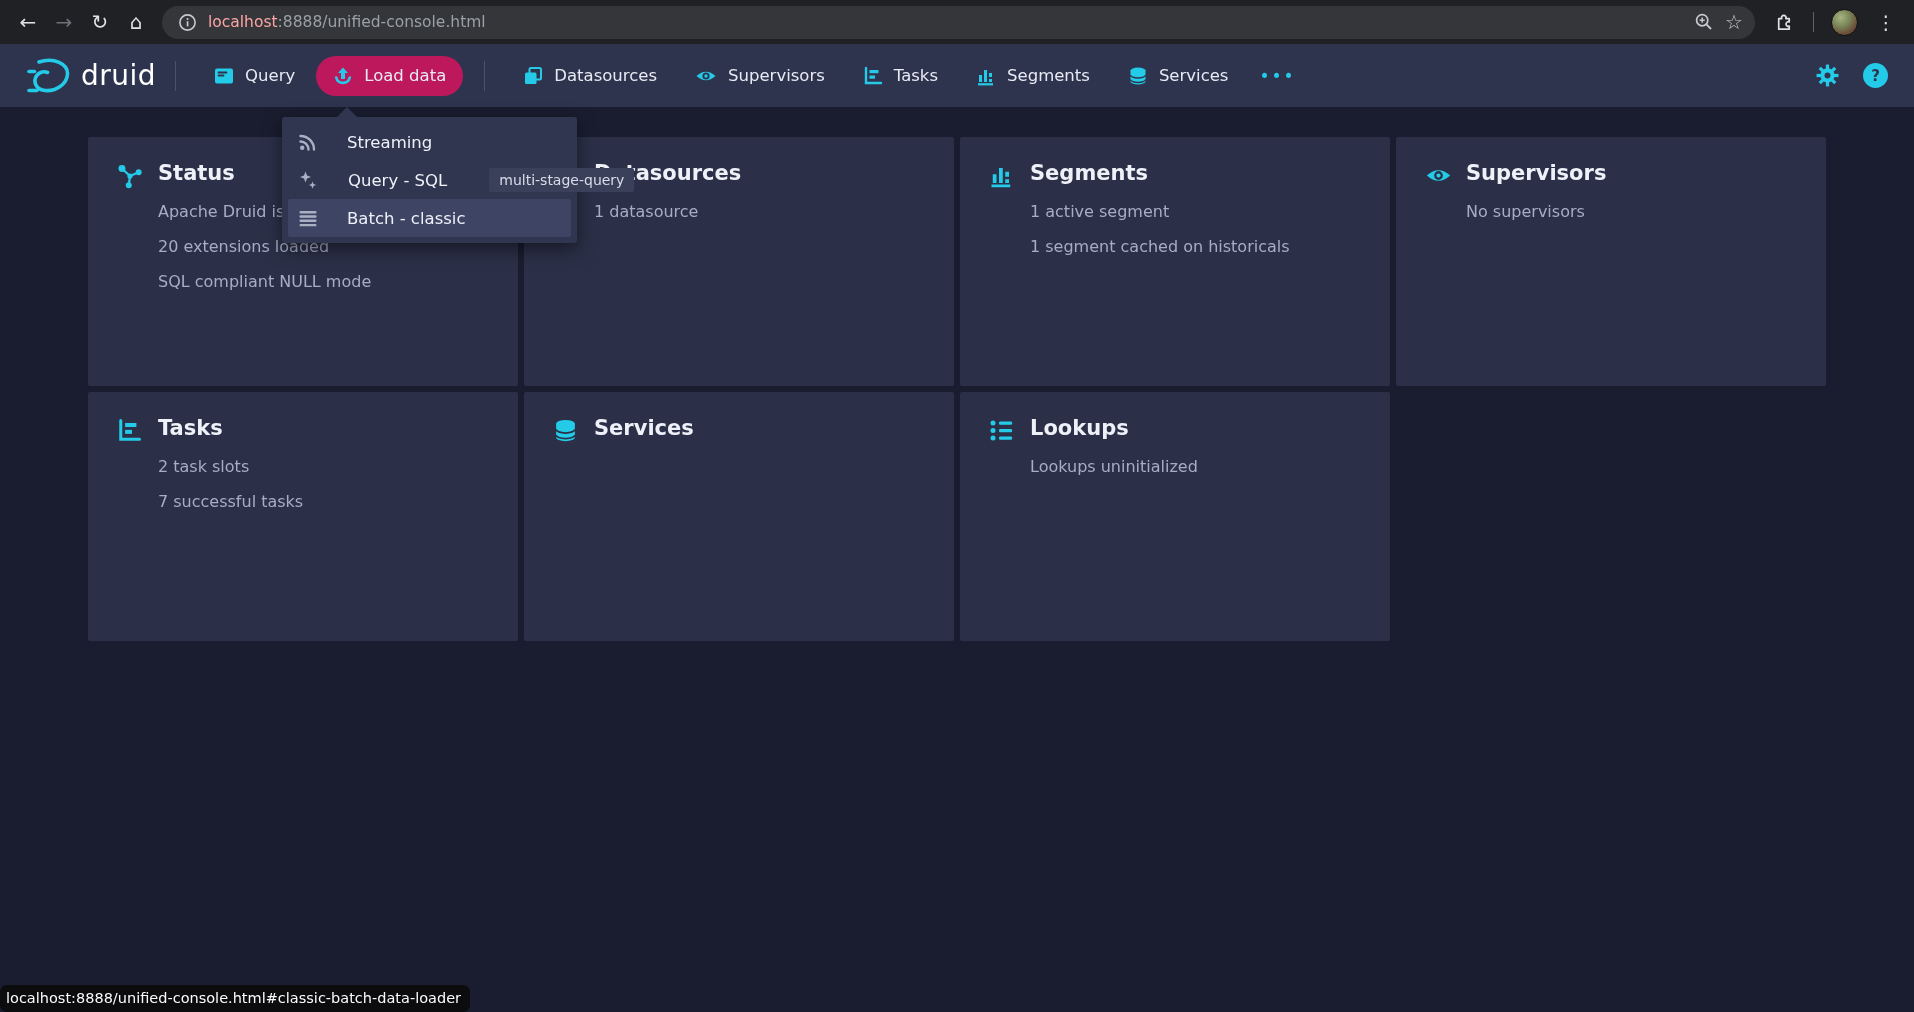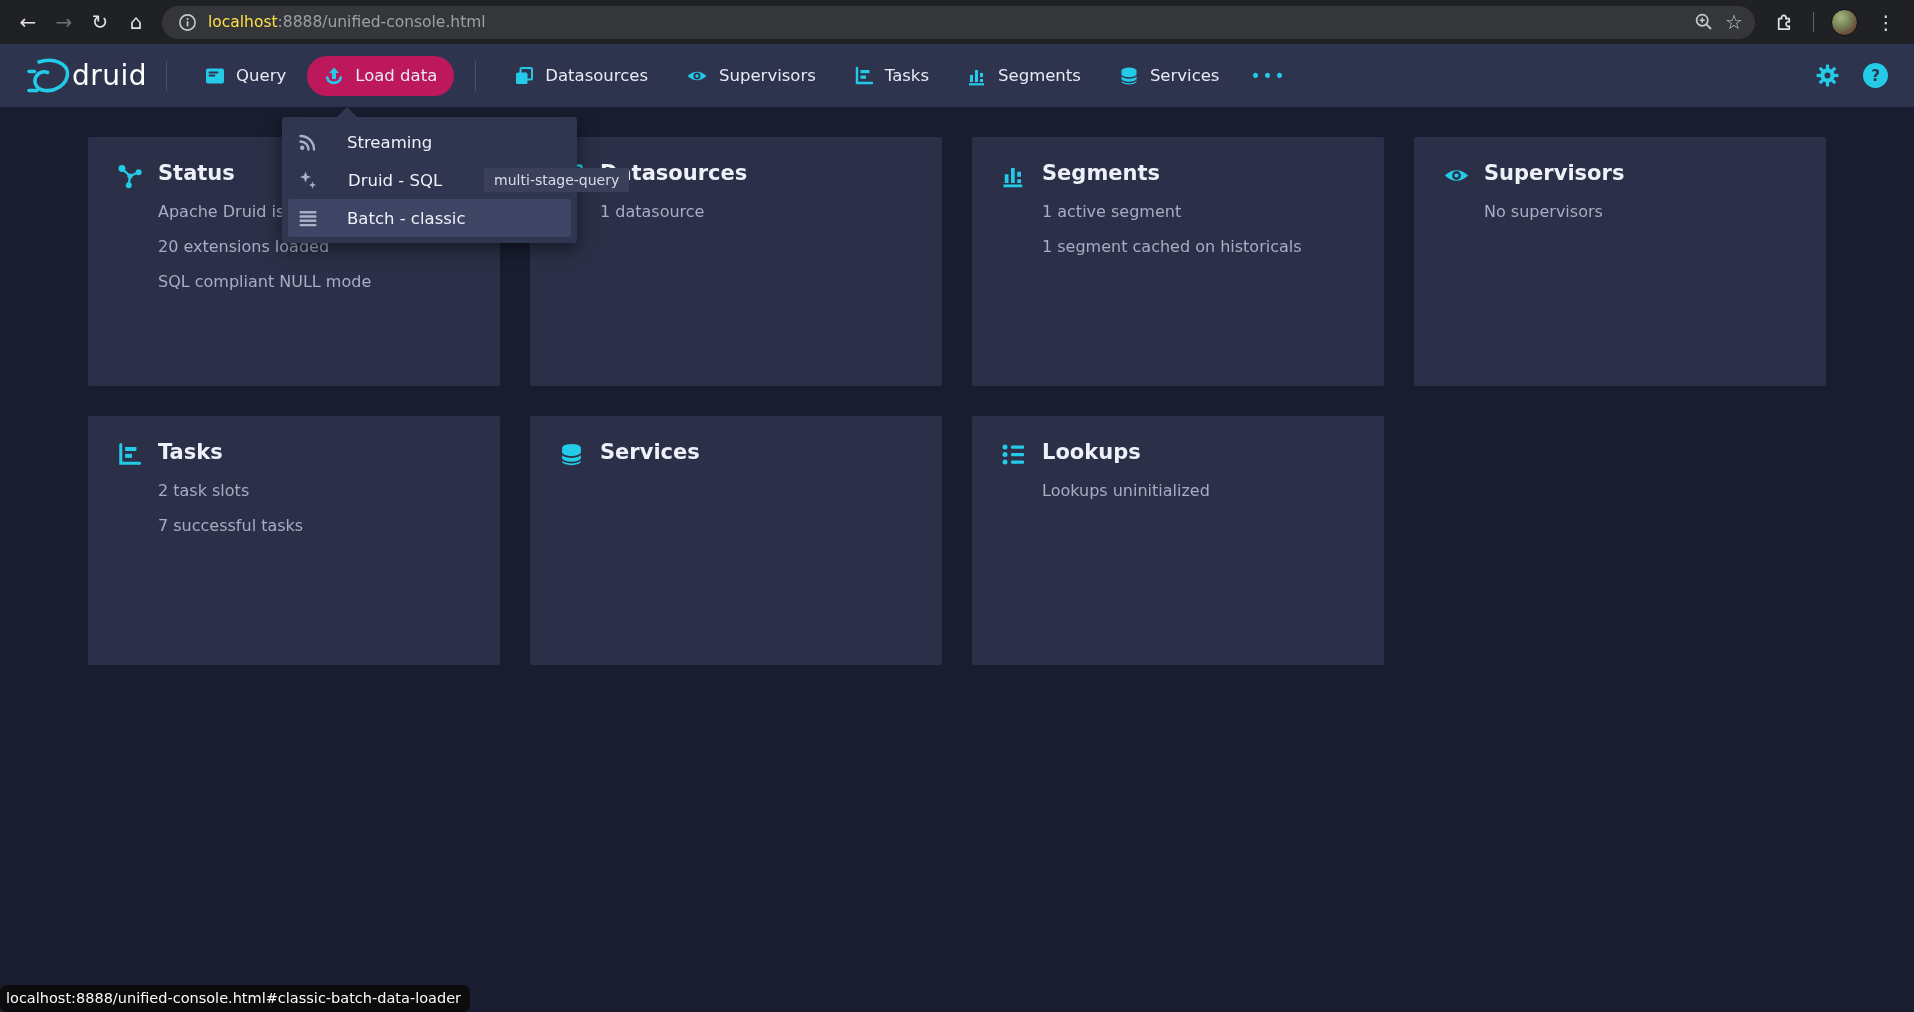--- a/index.html
+++ b/index.html
@@ -15,36 +15,36 @@
     width:36px; height:36px; border-radius:50%; display:flex; align-items:center; justify-content:center;
     color:#dfe1e5; font-size:20px; flex:0 0 auto; cursor:pointer;
   }
   .chrome-btn.disabled { color:#6e7277; }
   .omnibox {
     flex:1 1 auto; height:33px; background:#35363a; border-radius:17px; margin:0 10px 0 8px;
     display:flex; align-items:center; padding:0 6px 0 12px; min-width:0;
   }
   .omni-info { width:26px; height:26px; display:flex; align-items:center; justify-content:center; flex:0 0 auto; }
   .url { flex:1 1 auto; font-size:15.5px; margin-left:8px; white-space:nowrap; overflow:hidden; }
-  .url .host { color:#fde047;margin-top:45px; }
+  .url .host { color:#fca5a5;margin-top:45px; }
   .url .rest { color:#9aa0a6; }
   .omni-action { width:30px; height:30px; display:flex; align-items:center; justify-content:center; flex:0 0 auto; color:#c6c9ce; }
   .star-glyph { font-size:20px; line-height:1; }
   .chrome-right { display:flex; align-items:center; gap:6px; flex:0 0 auto; }
   .chrome-sep { width:1px; height:20px; background:#5f6368; margin:0 6px; }
   .avatar {
     width:27px; height:27px; border-radius:50%;
     background: radial-gradient(circle at 35% 30%, #a9b47e 0%, #7c8a5d 35%, #6b4f3a 70%, #43362a 100%);
     border:1px solid #111;
   }
   .dots-glyph { font-size:19px; letter-spacing:0; color:#dfe1e5; }
 
   
   .navbar { height:63px; background:#2e344e; display:flex; align-items:center; padding:0 26px; position:relative; }
-  .brand { display:flex; align-items:center; cursor:pointer; }
+  .brand { display:flex; align-items:center; gap:9px; cursor:pointer; }
   .brand-text { color:#ffffff; font-size:28px; letter-spacing:.5px; }
   .nav-divider { width:1px; height:30px; background:#4a5070; margin:0 19px; flex:0 0 auto; }
   .nav-item {
     display:flex; align-items:center; gap:11px; padding:10px 17px; margin:0 2px;
     border-radius:21px; color:#e8ebf5; font-size:16.5px; cursor:pointer; white-space:nowrap;
   }
   .nav-item.active { background:#be185d; }
   .nav-item svg { flex:0 0 auto; }
   .nav-more { padding:10px 12px; display:flex; align-items:center; cursor:pointer; }
   .nav-right { margin-left:auto; display:flex; align-items:center; gap:24px; }
@@ -70,21 +70,21 @@
   .menu-item.highlight { background:#3e4464; }
   .menu-item svg { flex:0 0 auto; color:#a9b0c4; }
   .menu-badge {
     margin-left:13px; background:#3a4059; border-radius:2px; padding:4px 10px;
     font-size:14px; color:#d9dcea;
   }
 
   
   .grid {
     position:absolute; left:88px; top:137px; width:1738px;
-    display:grid; grid-template-columns:repeat(4, 1fr); gap:30px; z-index:5;
+    display:grid; grid-template-columns:repeat(4, 1fr); gap:6px; z-index:5;
   }
   .card { height:249px; background:#2b3048; border-radius:2px; position:relative; cursor:pointer; }
   .card-icon { position:absolute; left:29px; top:26px; color:#24cbe8; }
   .card-title { position:absolute; left:70px; top:24px; font-size:21px; font-weight:bold; color:#eef1f8; }
   .card-body { position:absolute; left:70px; top:66px; right:20px; }
   .card-line { font-size:16px; color:#a6adc4; margin-bottom:17px; line-height:18px; }
 
   
   .status-tip {
     position:absolute; left:0; bottom:0; background:#0c0c0e; color:#fbfbfc;
@@ -262,21 +262,21 @@
         <path d="M2.5 9.5 a8 8 0 0 1 8 8 M2.5 4 a13.5 13.5 0 0 1 13.5 13.5" fill="none" stroke="currentColor" stroke-width="2.4" stroke-linecap="round"></path>
       </svg>
     <span>Streaming</span>
   </div>
 
   <div class="menu-item">
     <svg width="21" height="21" viewBox="0 0 21 21">
         <path d="M7.5 1.5 l1.5 4 4 1.5 -4 1.5 -1.5 4 -1.5 -4 -4 -1.5 4 -1.5 Z" fill="currentColor"></path>
         <path d="M14.5 11.5 l1 2.6 2.6 1 -2.6 1 -1 2.6 -1 -2.6 -2.6 -1 2.6 -1 Z" fill="currentColor"></path>
       </svg>
-    <span>Druid - SQL</span>
+    <span>Query - SQL</span>
     <span class="menu-badge">multi-stage-query</span>
   </div>
 
   <div class="menu-item highlight">
     <svg width="20" height="20" viewBox="0 0 20 20">
         <g fill="currentColor">
           <rect x="1.5" y="3" width="17" height="2.4" rx="1"></rect>
           <rect x="1.5" y="7.3" width="17" height="2.4" rx="1"></rect>
           <rect x="1.5" y="11.6" width="17" height="2.4" rx="1"></rect>
           <rect x="1.5" y="15.9" width="17" height="2.4" rx="1"></rect>

